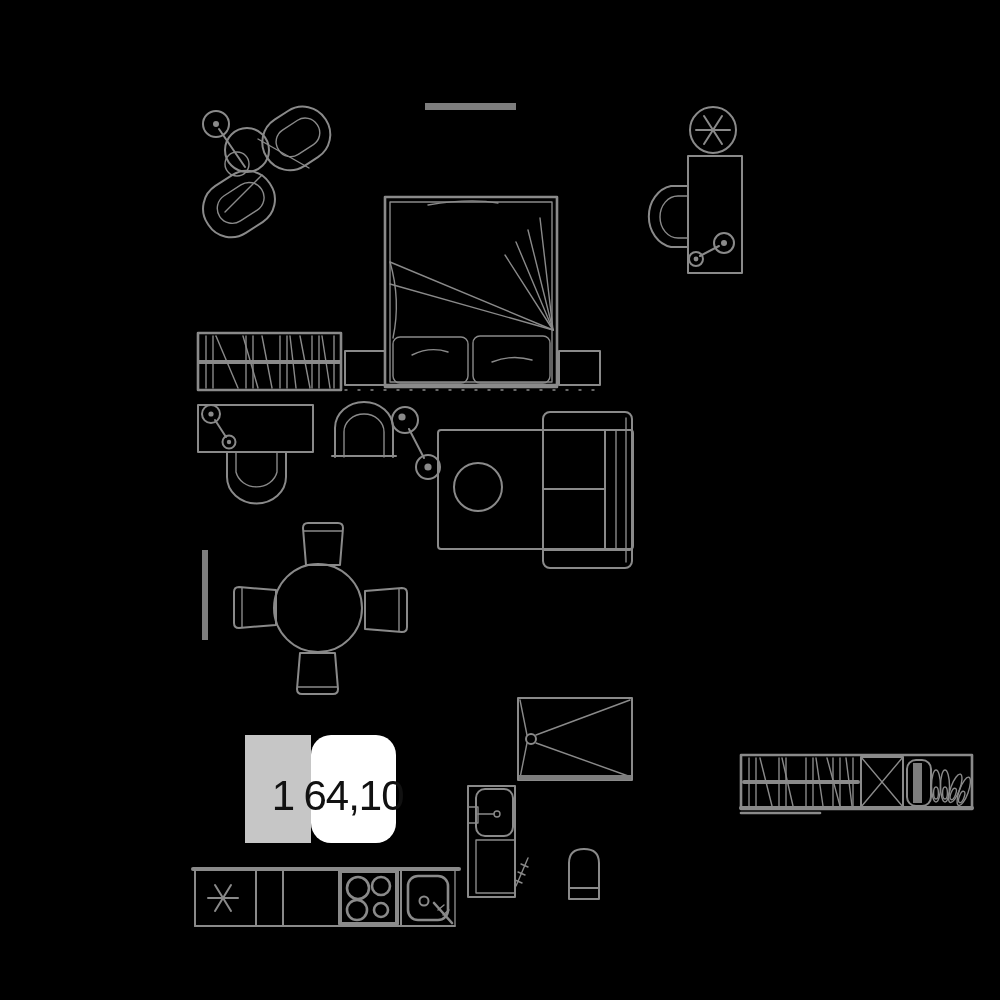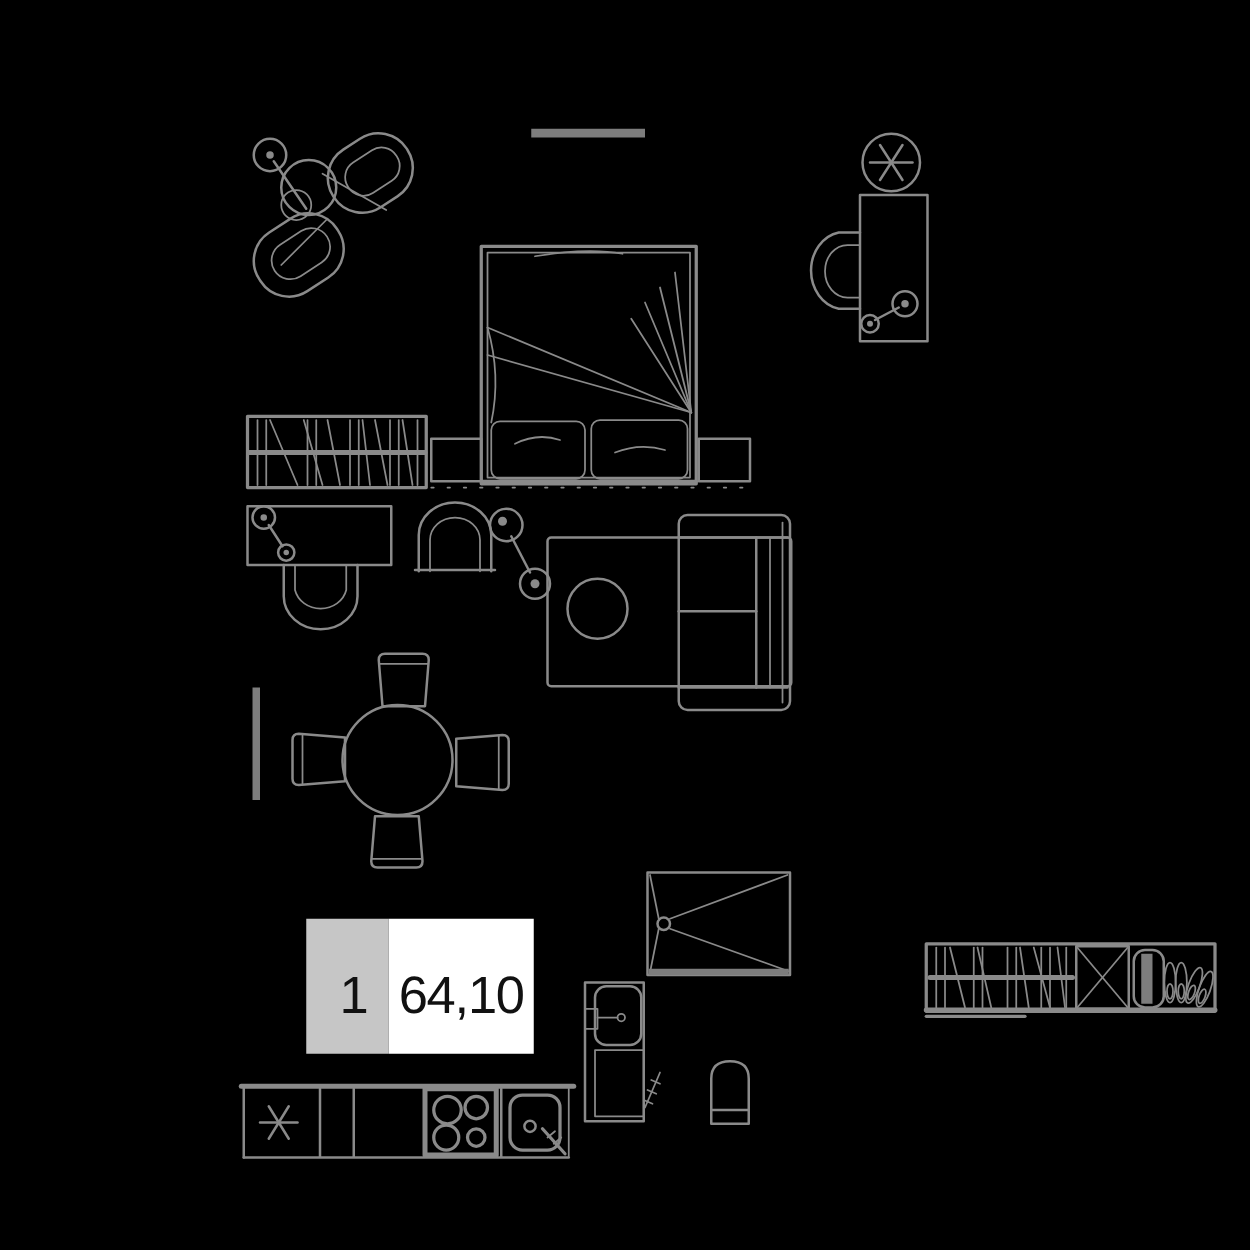--- a/index.html
+++ b/index.html
@@ -14,21 +14,21 @@
   .thin{stroke-width:1.4;}
   .mid{stroke-width:2.6;}
   .thick{stroke-width:4;}
   .bar{fill:var(--solid);stroke:none;}
   .dot{fill:var(--line);stroke:none;}
   .unit-label{position:absolute;left:245px;top:735px;height:108px;display:flex;}
   .unit-label .cell{display:flex;align-items:center;justify-content:center;
       color:var(--label-text);font-size:42px;padding-top:14px;box-sizing:border-box;}
   .cell-rooms{width:66px;background:var(--label-gray);justify-content:flex-end !important;
       padding-right:16px;}
-  .cell-area{width:116px;background:var(--label-white);letter-spacing:-1px;}
+  .cell-area{width:85px;background:var(--label-white);letter-spacing:-1px;border-radius:20px;}
 </style>
 </head>
 <body>
 
 <div class="stage">
 <svg width="1000" height="1000" viewBox="0 0 1000 1000">
 
   <g>
     <circle class="ln" cx="216" cy="124" r="13"></circle>
     <circle class="dot" cx="216" cy="124" r="3"></circle>

